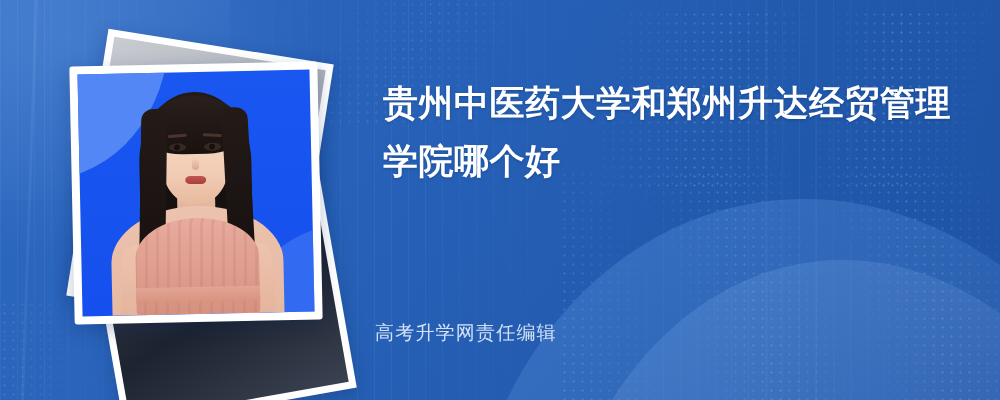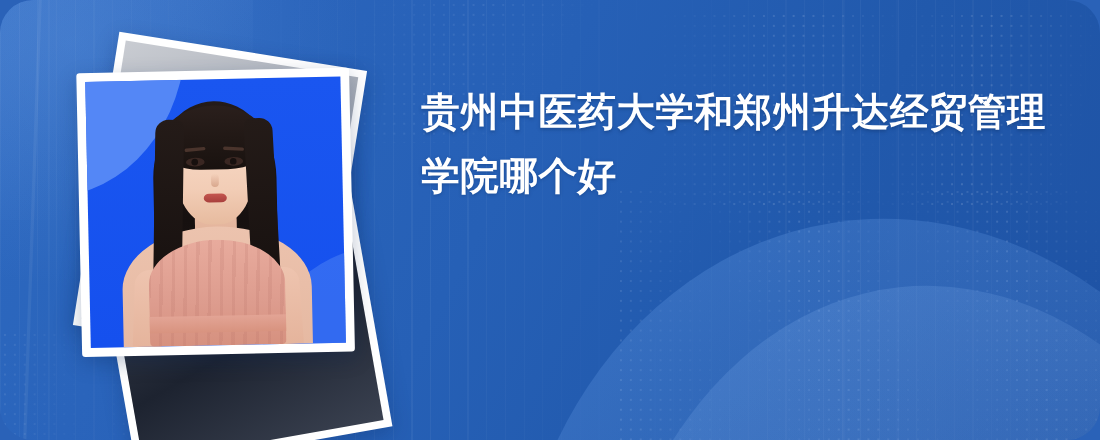--- a/index.html
+++ b/index.html
@@ -5,21 +5,20 @@
   html,body{margin:0;padding:0;}
   body{
     width:1000px;height:400px;overflow:hidden;
     font-family:"Liberation Sans","DejaVu Sans",sans-serif;
     background:#2a62b8;
   }
   #banner{
     position:relative;width:1000px;height:400px;overflow:hidden;
     background:
       linear-gradient(118deg,#2d69c0 0%,#2a64bb 22%,#2660b6 45%,#2159ac 70%,#1e52a4 100%);
-    border-radius: 30px;
   }
   
   .bg-layer{position:absolute;inset:0;pointer-events:none;}
   .dots{
     background-image:radial-gradient(rgba(255,255,255,.17) 1px, transparent 1.3px);
     background-size:9px 9px;
   }
   .dots.d1{left:600px;top:10px;width:400px;height:180px;right:auto;bottom:auto;
     -webkit-mask-image:linear-gradient(100deg,transparent 0%,#000 30%,transparent 52%,#000 70%,transparent 95%);
     mask-image:linear-gradient(100deg,transparent 0%,#000 30%,transparent 52%,#000 70%,transparent 95%);opacity:.85;}
@@ -238,15 +237,16 @@
           <div class="mouth"></div>
           <div class="dress"></div>
           <div class="dress-belt"></div>
         </div>
       </div>
     </div>
   </div>
 
   <div id="text-block">
     <div class="title">贵州中医药大学和郑州升达经贸管理学院哪个好</div>
+    <div class="role">高考升学网责任编辑</div>
   </div>
 
 </div>
 
 </body></html>

